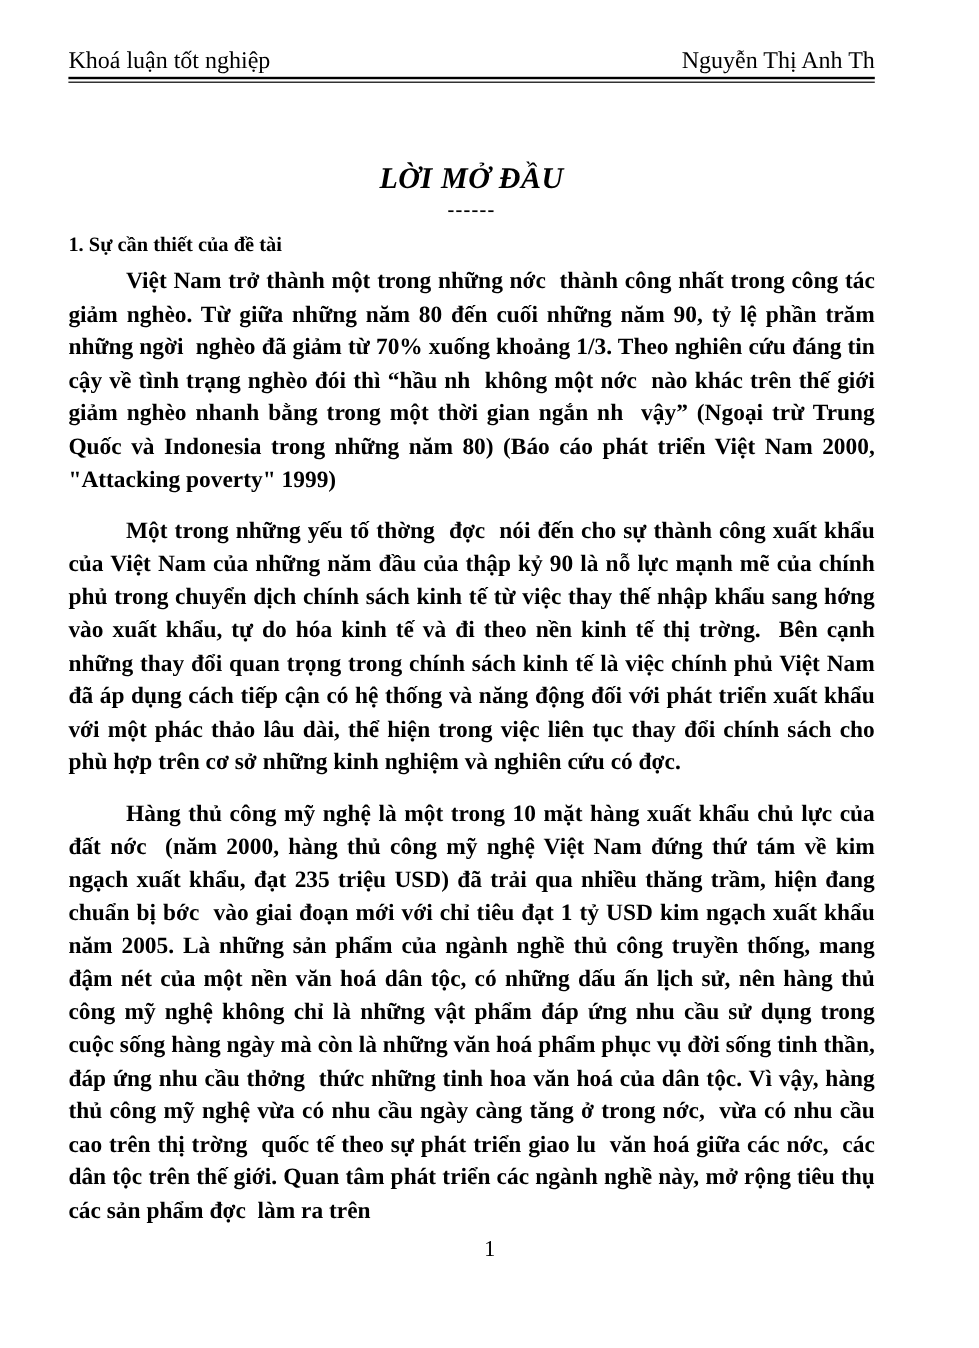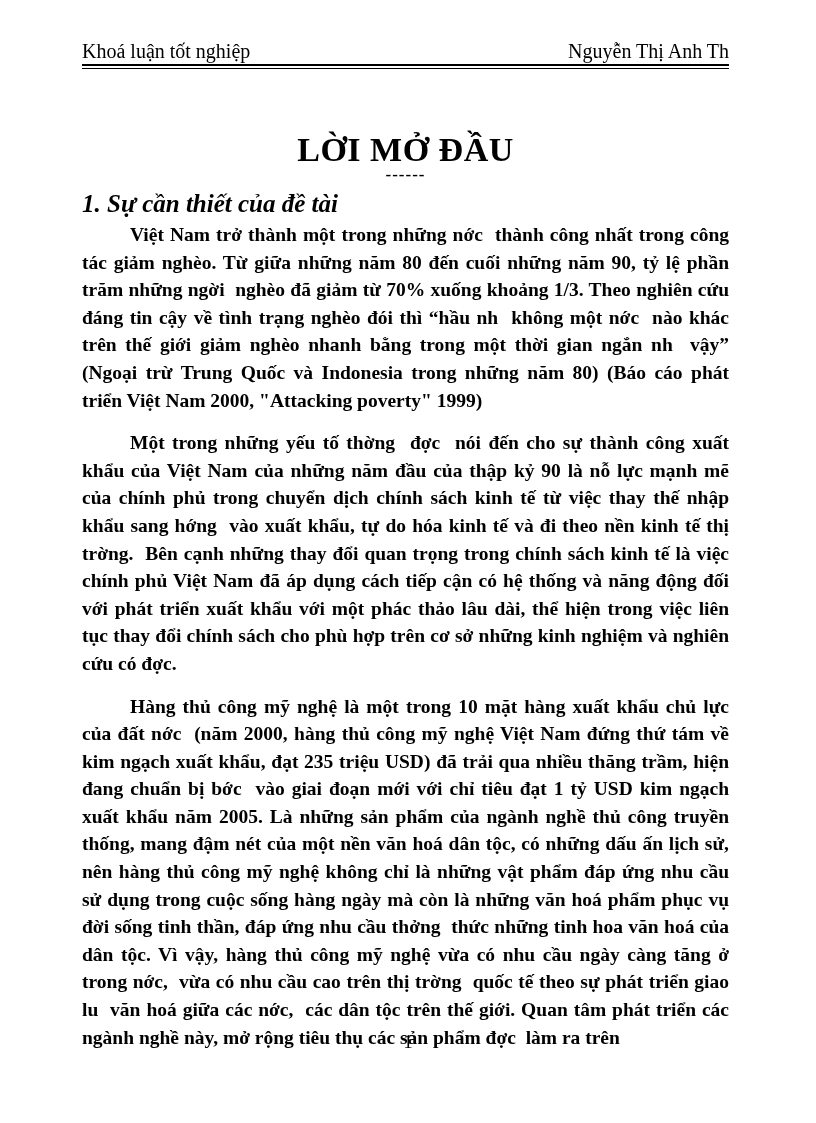--- a/index.html
+++ b/index.html
@@ -15,59 +15,59 @@
     font-family: "Liberation Serif", "DejaVu Serif", serif;
     color: #000000;
   }
   .page {
     position: absolute;
     top: 0; left: 0;
     width: 816px;
     height: 1123px;
   }
   .content {
-    margin-left: 82px;
+    margin-left: 57px;
     margin-right: 87px;
   }
   .header-row {
     display: flex;
     justify-content: space-between;
     align-items: baseline;
     margin-top: 40px;
     font-size: 20px;
     line-height: 22px;
   }
   .header-rule {
     margin-top: 2px;
     height: 2px;
     border-top: 2px solid #000;
     border-bottom: 1px solid #000;
   }
   .doc-title {
     margin: 64px 0 0 0;
     text-align: center;
-    font-size: 34px;
+    font-size: 25px;
     line-height: 34px;
     font-weight: bold;
     letter-spacing: 0.5px;
+    font-style: italic;
   }
   .title-divider {
     text-align: center;
     font-weight: bold;
     font-size: 17px;
     line-height: 12px;
     letter-spacing: 1px;
     margin-top: 2px;
   }
   .section-heading {
     margin: 10px 0 0 0;
-    font-size: 25px;
+    font-size: 17px;
     line-height: 26px;
     font-weight: bold;
-    font-style: italic;
   }
   .body-paragraph {
     margin: 15px 0 0 0;
     font-size: 19.5px;
     line-height: 27.6px;
     text-align: justify;
     text-indent: 48px;
     white-space: pre-wrap;
     font-weight: bold;
   }

